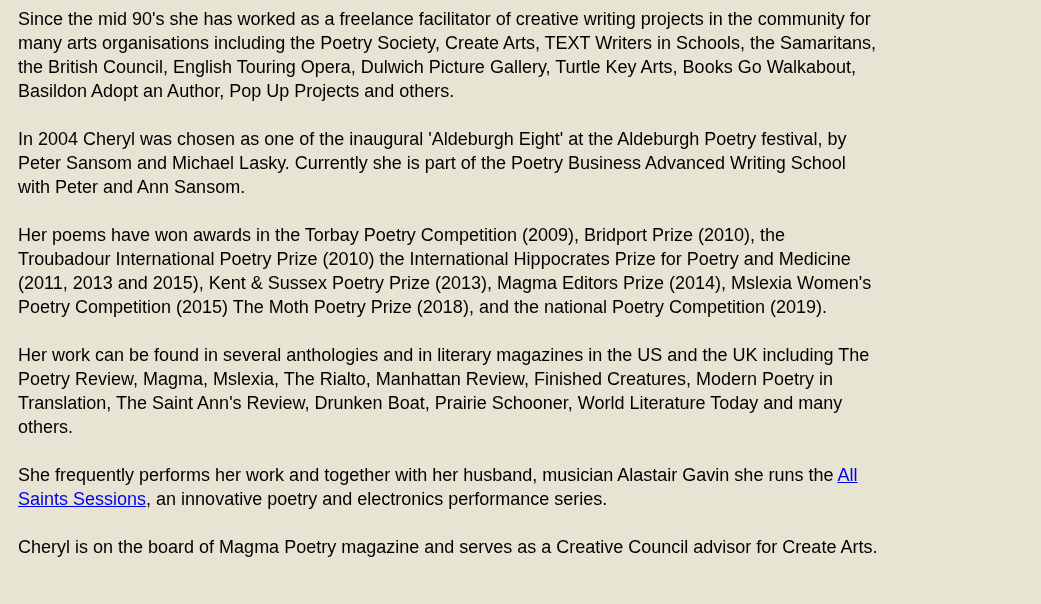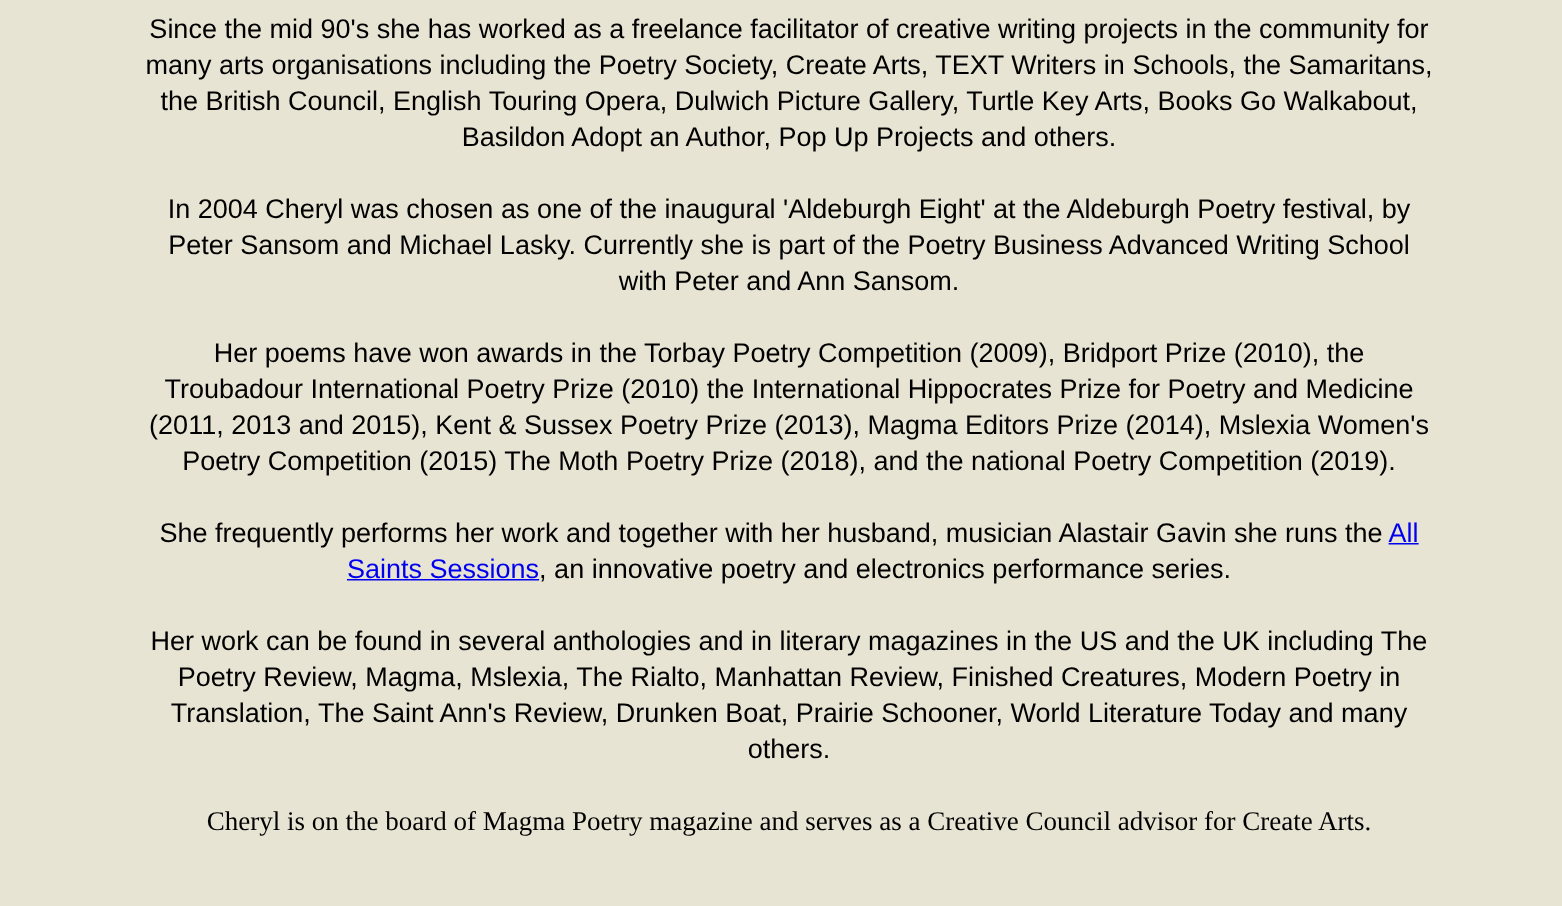--- a/index.html
+++ b/index.html
@@ -12,29 +12,27 @@
     width: 1041px;
     height: 604px;
     box-sizing: border-box;
     background: #e8e4d3;
     color: #000000;
     font-family: "Liberation Sans", "DejaVu Sans", sans-serif;
     font-size: 18px;
     line-height: 24px;
     padding: 7px 7px 0 18px;
     overflow: hidden;
-    text-align: center;
   }
   .para {
     margin: 0 0 24px 0;
     white-space: pre-wrap;
   }
   .para:last-child {
     margin-bottom: 0;
-    font-family: Liberation Serif, serif;
   }
   a.link {
     color: #0000ee;
     text-decoration: underline;
     cursor: pointer;
   }
 </style>
 </head>
 <body>
 
@@ -46,22 +44,22 @@
 
   <p class="para">In 2004 Cheryl was chosen as one of the inaugural 'Aldeburgh Eight' at the Aldeburgh Poetry festival, by
 Peter Sansom and Michael Lasky. Currently she is part of the Poetry Business Advanced Writing School
 with Peter and Ann Sansom.</p>
 
   <p class="para">Her poems have won awards in the Torbay Poetry Competition (2009), Bridport Prize (2010), the
 Troubadour International Poetry Prize (2010) the International Hippocrates Prize for Poetry and Medicine
 (2011, 2013 and 2015), Kent &amp; Sussex Poetry Prize (2013), Magma Editors Prize (2014), Mslexia Women's
 Poetry Competition (2015) The Moth Poetry Prize (2018), and the national Poetry Competition (2019).</p>
 
-  <p class="para"><span>She frequently performs her work and together with her husband, musician Alastair Gavin she runs the </span><a href="#" class="link">All
-Saints Sessions</a><span>, an innovative poetry and electronics performance series.</span></p>
-
   <p class="para">Her work can be found in several anthologies and in literary magazines in the US and the UK including The
 Poetry Review, Magma, Mslexia, The Rialto, Manhattan Review, Finished Creatures, Modern Poetry in
 Translation, The Saint Ann's Review, Drunken Boat, Prairie Schooner, World Literature Today and many
 others.</p>
 
+  <p class="para"><span>She frequently performs her work and together with her husband, musician Alastair Gavin she runs the </span><a href="#" class="link">All
+Saints Sessions</a><span>, an innovative poetry and electronics performance series.</span></p>
+
   <p class="para">Cheryl is on the board of Magma Poetry magazine and serves as a Creative Council advisor for Create Arts.</p>
 </div>
 
 </body></html>

